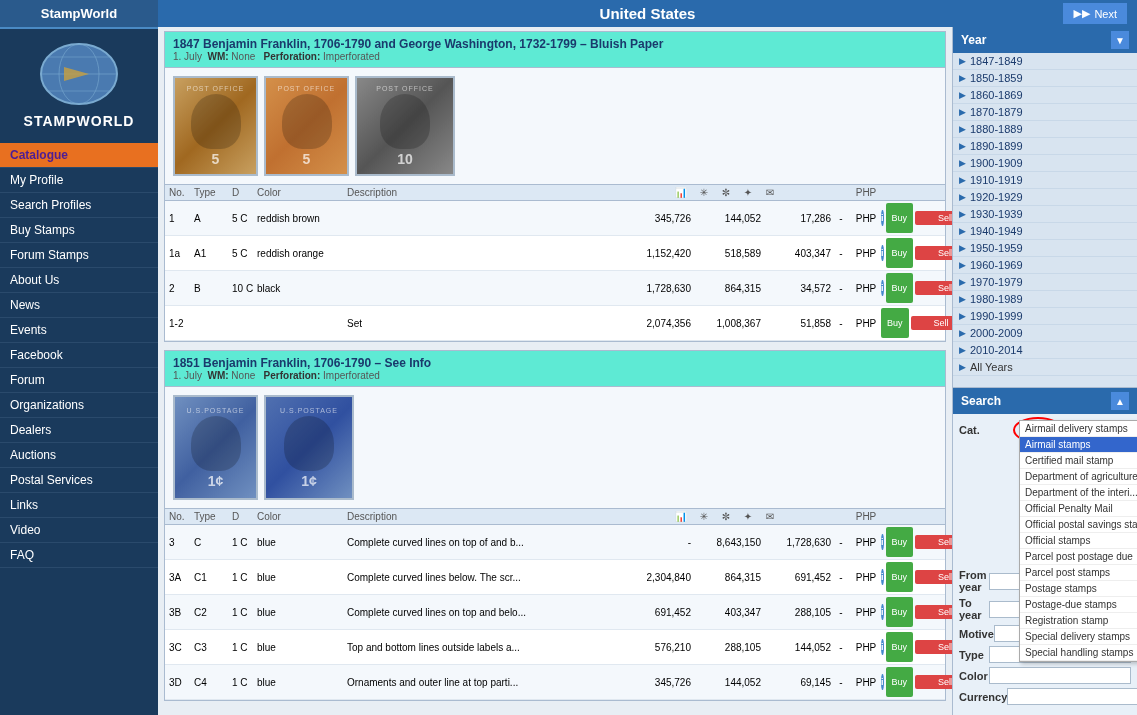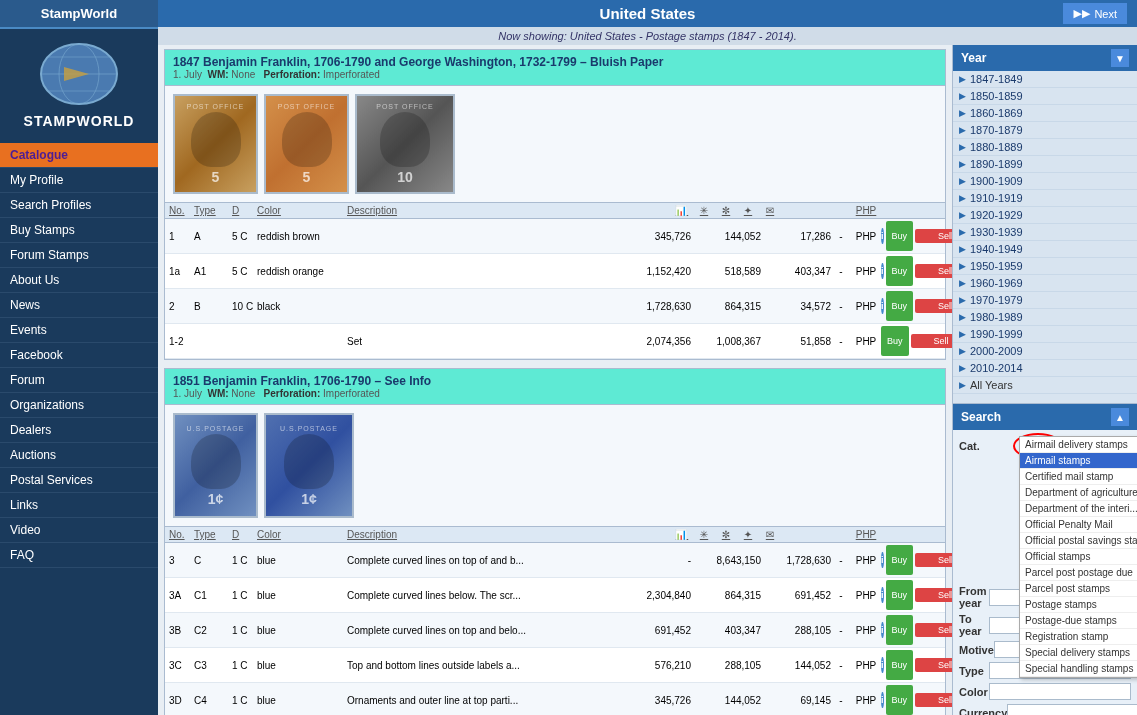--- a/index.html
+++ b/index.html
@@ -195,21 +195,20 @@
 
     .table-header-row {
       display: flex;
       align-items: center;
       background: #dce8f4;
       border-top: 1px solid #aabbd0;
       border-bottom: 1px solid #aabbd0;
       padding: 2px 4px;
       font-size: 10px;
       color: #555;
-      text-decoration: underline;
     }
     .col-no { width: 25px; }
     .col-type { width: 38px; }
     .col-d { width: 25px; }
     .col-color { width: 90px; }
     .col-desc { flex: 1; }
     .col-icon { width: 22px; text-align: center; }
     .col-num { width: 70px; text-align: right; }
     .col-php { width: 30px; text-align: center; }
     .col-actions { width: 60px; }
@@ -413,23 +412,20 @@
 
 </div>
 
 <div id="main">
   <div class="top-bar">
     <span class="page-title">United States</span>
     <button class="next-btn">
       <span>▶▶</span>
       <span>Next</span>
     </button>
-  </div>
-  <div class="showing-bar">
-    <span>Now showing: United States - Postage stamps (1847 - 2014).</span>
   </div>
 
   <div class="content-area">
     <div class="stamp-list">
 
       <div class="stamp-section">
         <div class="stamp-section-header">
           <div class="title">1847 Benjamin Franklin, 1706-1790 and George Washington, 1732-1799 – Bluish Paper</div>
           <div class="subtitle">
             1. July&nbsp;&nbsp;<b>WM:</b> None&nbsp;&nbsp;&nbsp;<b>Perforation:</b> Imperforated

